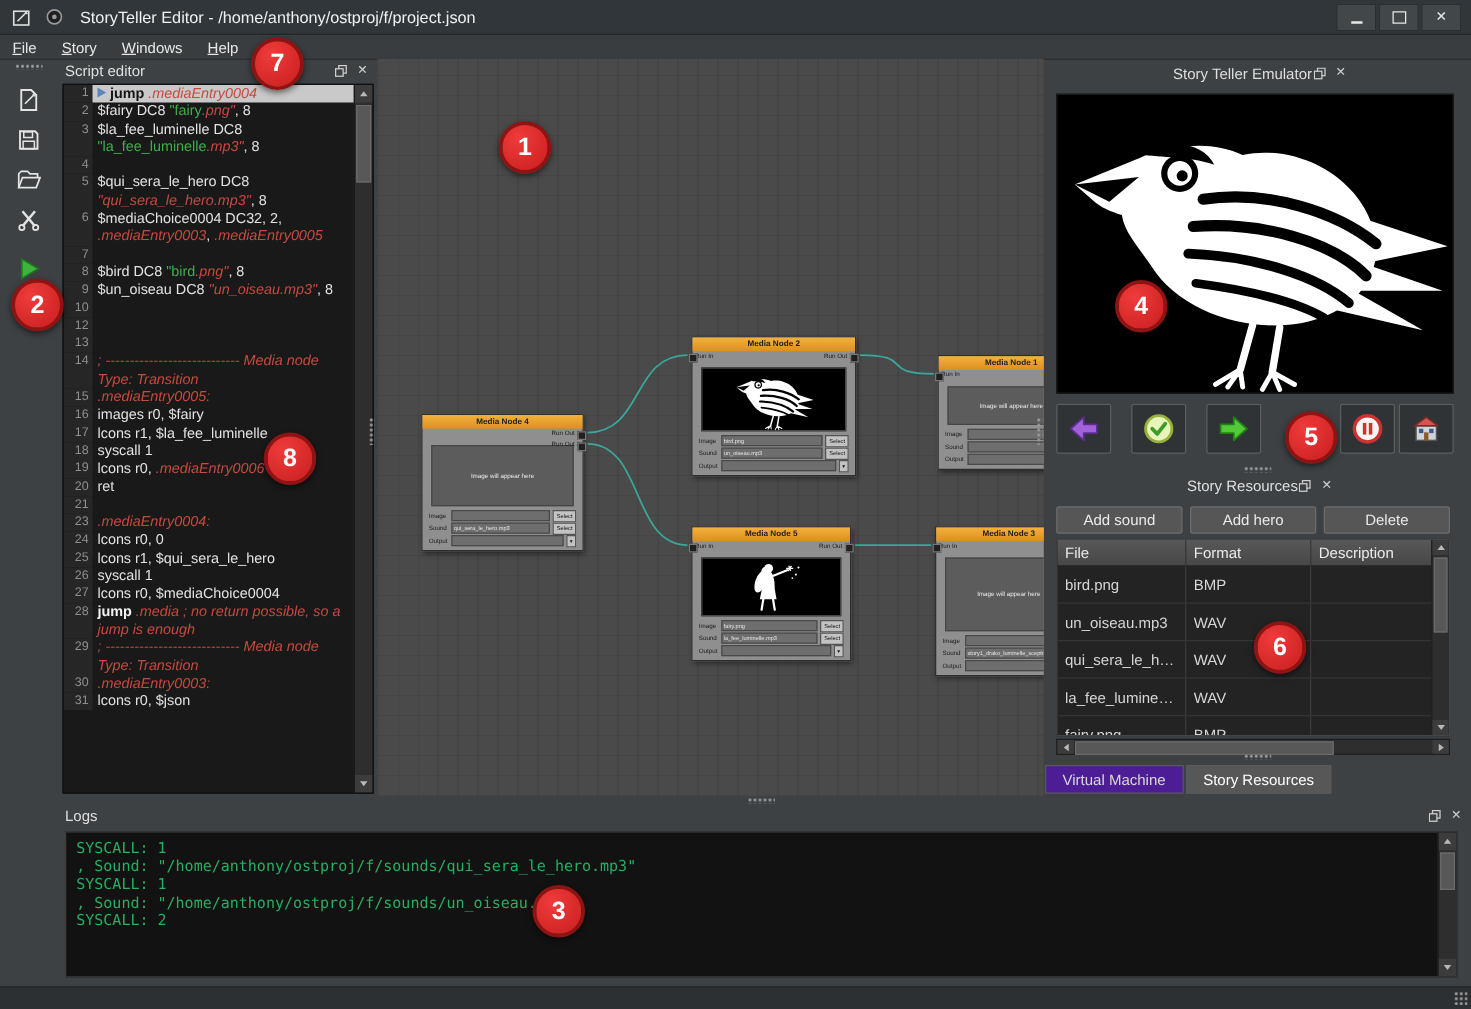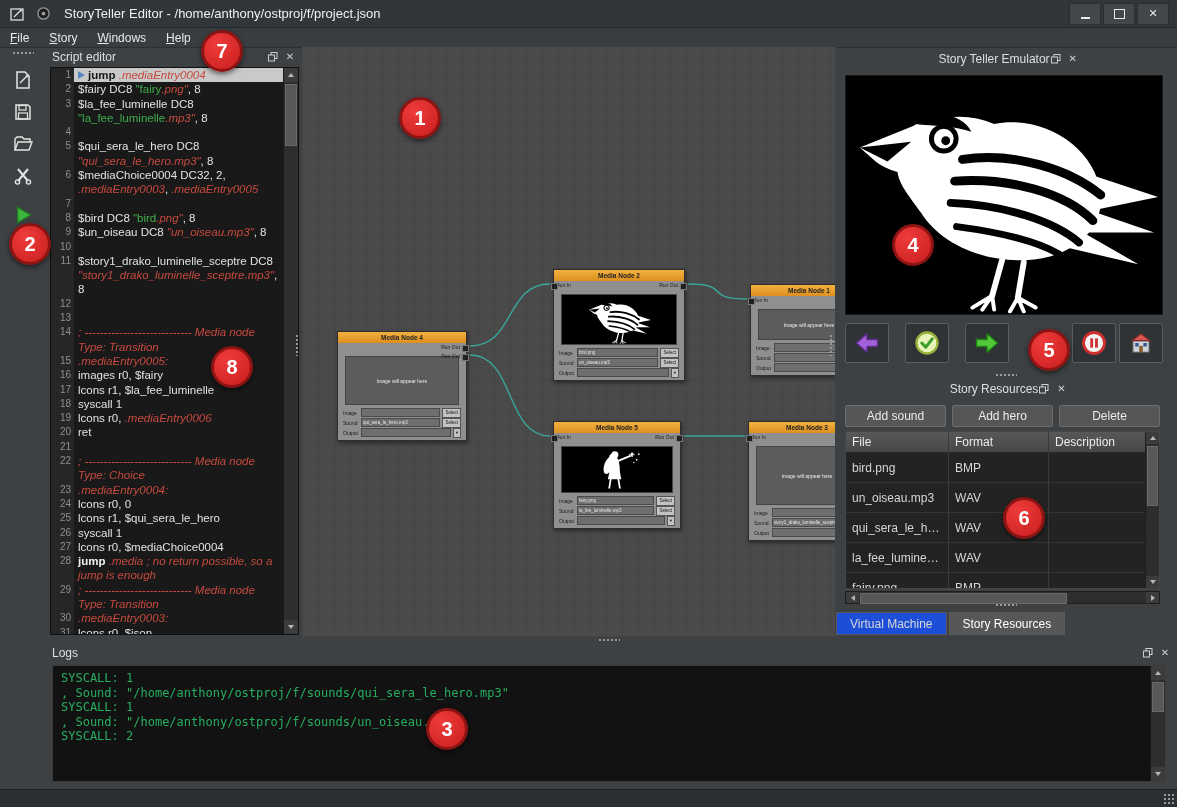--- a/index.html
+++ b/index.html
@@ -80,21 +80,21 @@
   .rt-row{display:flex;height:30px;}
   .rt-row.rt-head{height:21px;}
   .rt-cell{box-sizing:border-box;border-right:1px solid #3a3a3a;border-bottom:1px solid #343434;padding:0 6px;display:flex;align-items:center;font-size:12px;color:#d6d6d6;overflow:hidden;white-space:nowrap;}
   .rt-head .rt-cell{background:linear-gradient(#585858,#474747);color:#ebebeb;border-bottom:1px solid #2b2b2b;}
   .c0{width:103px;flex:none;} .c1{width:100px;flex:none;} .c2{flex:1;}
   .rt-vscroll{position:absolute;right:0;top:0;bottom:0;width:13px;background:#2e2e2e;border-left:1px solid #1e1e1e;}
   .res-hscroll{position:absolute;left:10px;top:544px;width:315px;height:13px;background:#2e2e2e;border:1px solid #1e1e1e;box-sizing:border-box;}
   .hs-arrow{position:absolute;top:0;width:13px;height:11px;background:#3c3c3c;display:flex;align-items:center;justify-content:center;}
   .hs-thumb{position:absolute;top:1px;height:9px;background:#585858;border:1px solid #6a6a6a;}
   .res-tabs{position:absolute;left:1px;top:565px;display:flex;gap:2px;}
-  .tab{height:21px;padding:0 13px;font-size:12px;color:#d8d8d8;background:#1d4ed8;border:1px solid #5a5a5a;display:flex;align-items:center;}
+  .tab{height:21px;padding:0 13px;font-size:12px;color:#d8d8d8;background:#4c1d95;border:1px solid #5a5a5a;display:flex;align-items:center;}
   .tab.active{background:#575757;color:#ffffff;}
   
   .logs-panel{position:absolute;left:46px;top:643px;right:0;height:147px;}
   .logs-box{position:absolute;left:6px;right:11px;top:22px;bottom:8px;background:#121212;border:1px solid #3c3c3c;overflow:hidden;}
   #log-lines{position:absolute;left:0;top:5px;right:14px;}
   .log-line{font-family:"DejaVu Sans Mono",monospace;font-size:12px;line-height:14.5px;color:#27ae60;padding:0 8px;white-space:pre;}
   
   .statusbar{position:absolute;left:0;bottom:0;right:0;height:17px;background:#2c3032;border-top:1px solid #202426;}
   .grip{position:absolute;right:3px;bottom:3px;width:11px;height:11px;background-image:radial-gradient(#9a9a9a 1px,transparent 1.3px);background-size:4px 4px;}
   
@@ -254,24 +254,20 @@
           </div>
           <div class="sline">
             <span class="gut">9</span>
             <span class="code"><span class="sd">$un_oiseau DC8 </span><span class="sr">"un_oiseau.mp3"</span><span class="sd">, 8</span></span>
           </div>
           <div class="sline">
             <span class="gut">10</span>
             <span class="code">&nbsp;</span>
           </div>
           <div class="sline">
-            <span class="gut">11</span>
-            <span class="code"><span class="sd">$story1_drako_luminelle_sceptre DC8 </span><span class="sr">"story1_drako_luminelle_sceptre.mp3"</span><span class="sd">, 8</span></span>
-          </div>
-          <div class="sline">
             <span class="gut">12</span>
             <span class="code">&nbsp;</span>
           </div>
           <div class="sline">
             <span class="gut">13</span>
             <span class="code">&nbsp;</span>
           </div>
           <div class="sline">
             <span class="gut">14</span>
             <span class="code"><span class="sr">; ---------------------------- Media node Type: Transition</span></span>
@@ -296,24 +292,20 @@
             <span class="gut">19</span>
             <span class="code"><span class="sd">lcons r0, </span><span class="sr">.mediaEntry0006</span></span>
           </div>
           <div class="sline">
             <span class="gut">20</span>
             <span class="code"><span class="sd">ret</span></span>
           </div>
           <div class="sline">
             <span class="gut">21</span>
             <span class="code">&nbsp;</span>
-          </div>
-          <div class="sline">
-            <span class="gut">22</span>
-            <span class="code"><span class="sr">; ---------------------------- Media node Type: Choice</span></span>
           </div>
           <div class="sline">
             <span class="gut">23</span>
             <span class="code"><span class="sr">.mediaEntry0004:</span></span>
           </div>
           <div class="sline">
             <span class="gut">24</span>
             <span class="code"><span class="sd">lcons r0, 0</span></span>
           </div>
           <div class="sline">

